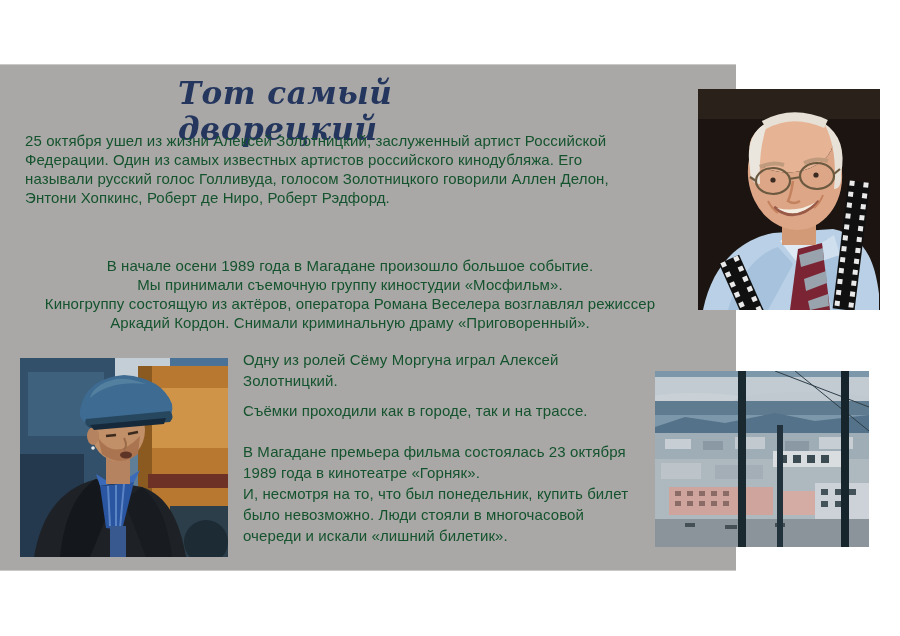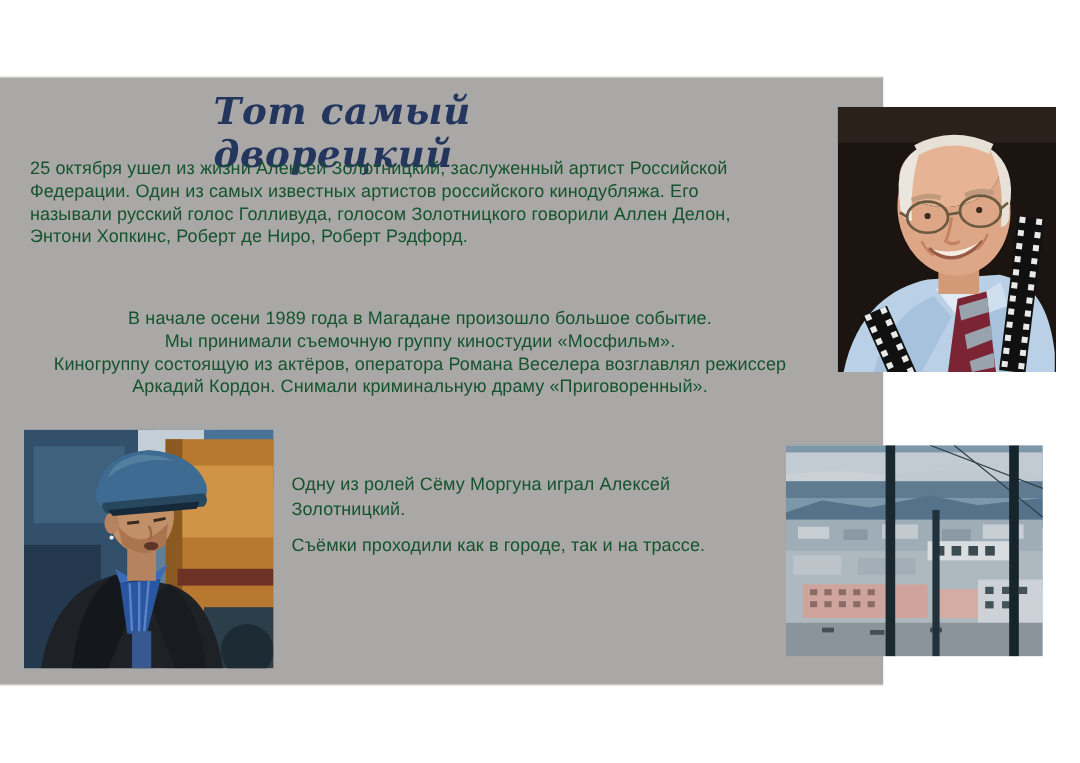--- a/index.html
+++ b/index.html
@@ -7,21 +7,21 @@
               font-family:"Liberation Sans", sans-serif; }
   .page { position:relative; width:900px; height:636px; background:#ffffff; }
   .slide { position:absolute; left:0; top:64px; width:736px; height:507px;
            background:#a9a8a6; border-top:1px solid #c9c9c9; border-bottom:1px solid #c9c9c9; }
   .title { position:absolute; left:178px; top:10px; width:420px;
            font-family:"DejaVu Serif", serif; font-style:italic; font-weight:bold;
            font-size:31px; color:#24365e; letter-spacing:0.5px; }
   .textblock { position:absolute; color:#14532d; font-size:15px; line-height:19px;
                white-space:pre-line; letter-spacing:0.1px; }
   .leftcol { left:25px; width:650px; }
-  .rightcol { left:243px; width:410px; line-height:21px;margin-top:44px; }
+  .rightcol { left:243px; width:410px; line-height:21px; }
   .photo { position:absolute; overflow:hidden; }
   .photo svg { display:block; }
 </style>
 </head>
 <body>
 
 <div class="page">
   <div class="slide">
 
     <div class="title">Тот самый дворецкий</div>
@@ -31,20 +31,25 @@
 называли русский голос Голливуда, голосом Золотницкого говорили Аллен Делон,
 Энтони Хопкинс, Роберт де Ниро, Роберт Рэдфорд.</div>
     <div class="textblock leftcol" style="top:191px;text-align:center;">В начале осени 1989 года в Магадане произошло большое событие.
 Мы принимали съемочную группу киностудии «Мосфильм».
 Киногруппу состоящую из актёров, оператора Романа Веселера возглавлял режиссер
 Аркадий Кордон. Снимали криминальную драму «Приговоренный».</div>
 
     <div class="textblock rightcol" style="top:284px;">Одну из ролей Сёму Моргуна играл Алексей
 Золотницкий.</div>
     <div class="textblock rightcol" style="top:335px;">Съёмки проходили как в городе, так и на трассе.</div>
+    <div class="textblock rightcol" style="top:376px;">В Магадане премьера фильма состоялась 23 октября
+1989 года в кинотеатре «Горняк».
+И, несмотря на то, что был понедельник, купить билет
+было невозможно. Люди стояли в многочасовой
+очереди и искали «лишний билетик».</div>
 
     <div class="photo" style="left:698px; top:24px; width:182px; height:221px;">
       <svg width="182" height="221" viewBox="0 0 182 221">
         <rect width="182" height="221" fill="#1b1410"></rect>
         <rect width="182" height="30" fill="#2a211a"></rect>
 
         <path d="M5,221 C15,172 45,150 75,144 L135,140 C162,146 176,164 181,205 L181,221 Z" fill="#b9d0e6"></path>
         <path d="M30,221 C40,185 60,165 80,158 L95,175 L70,221 Z" fill="#a6c2dd"></path>
         <path d="M150,221 C150,180 140,160 128,150 L118,170 L135,221 Z" fill="#a6c2dd"></path>
 

